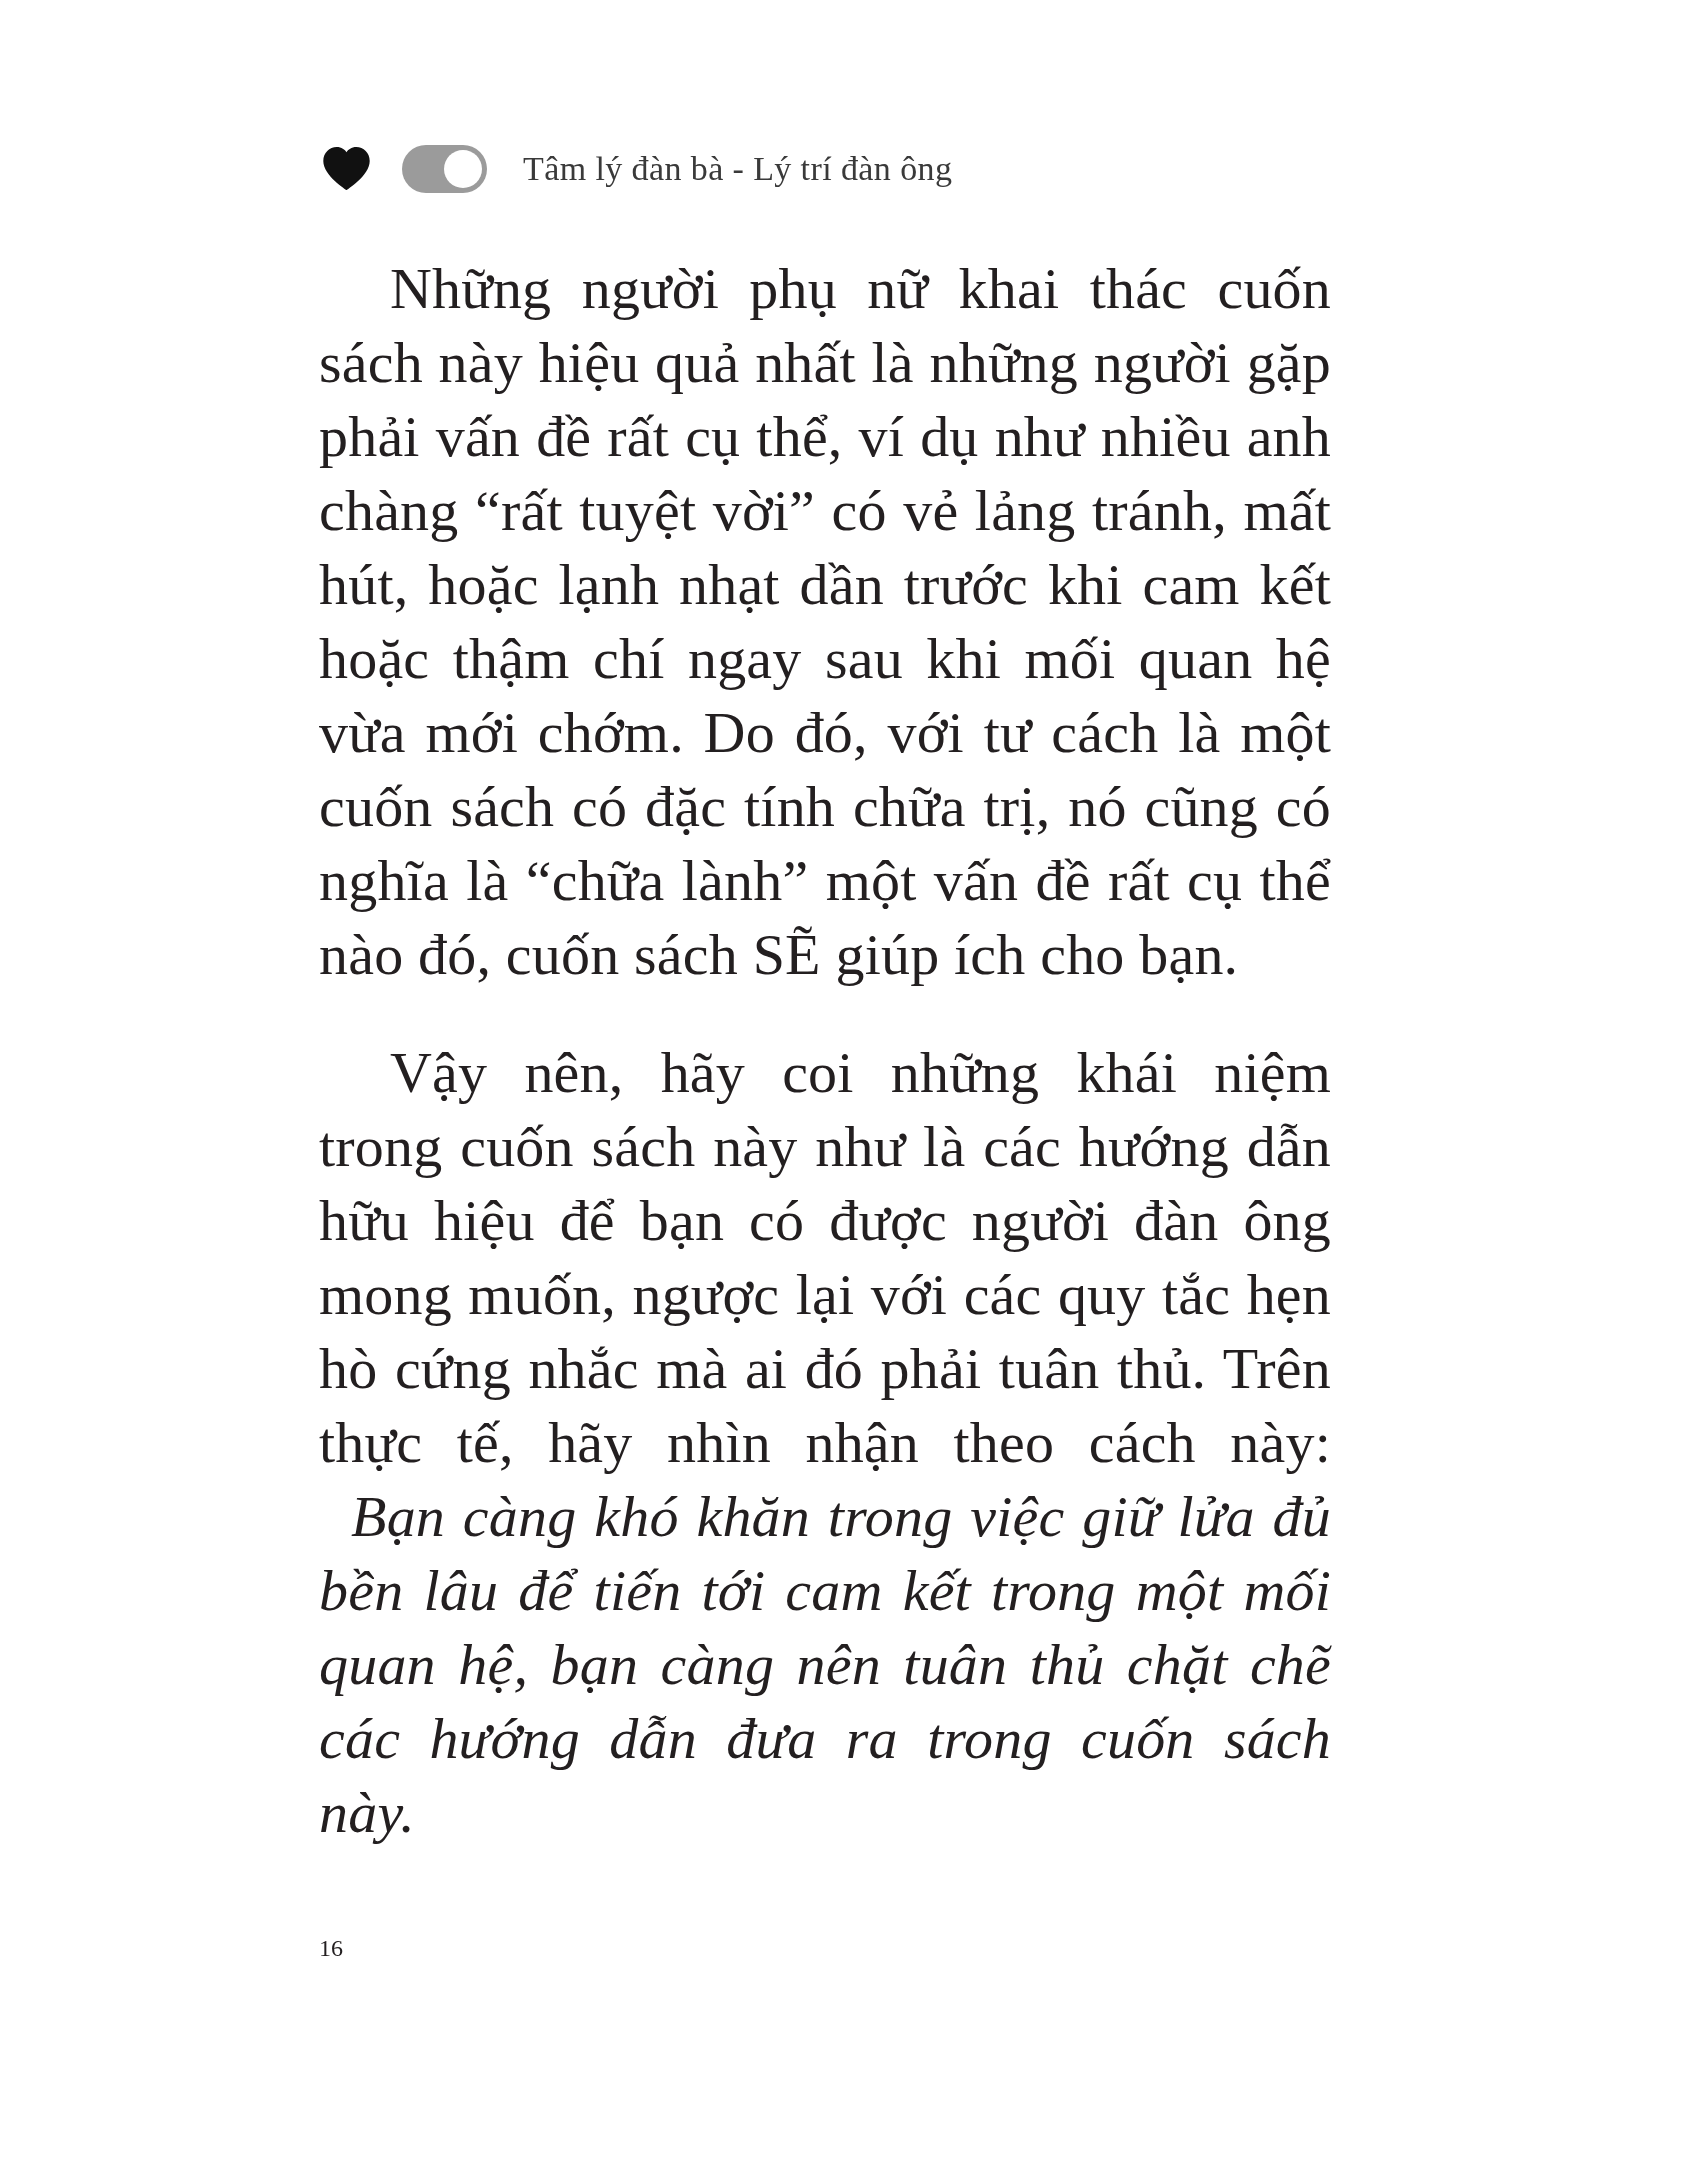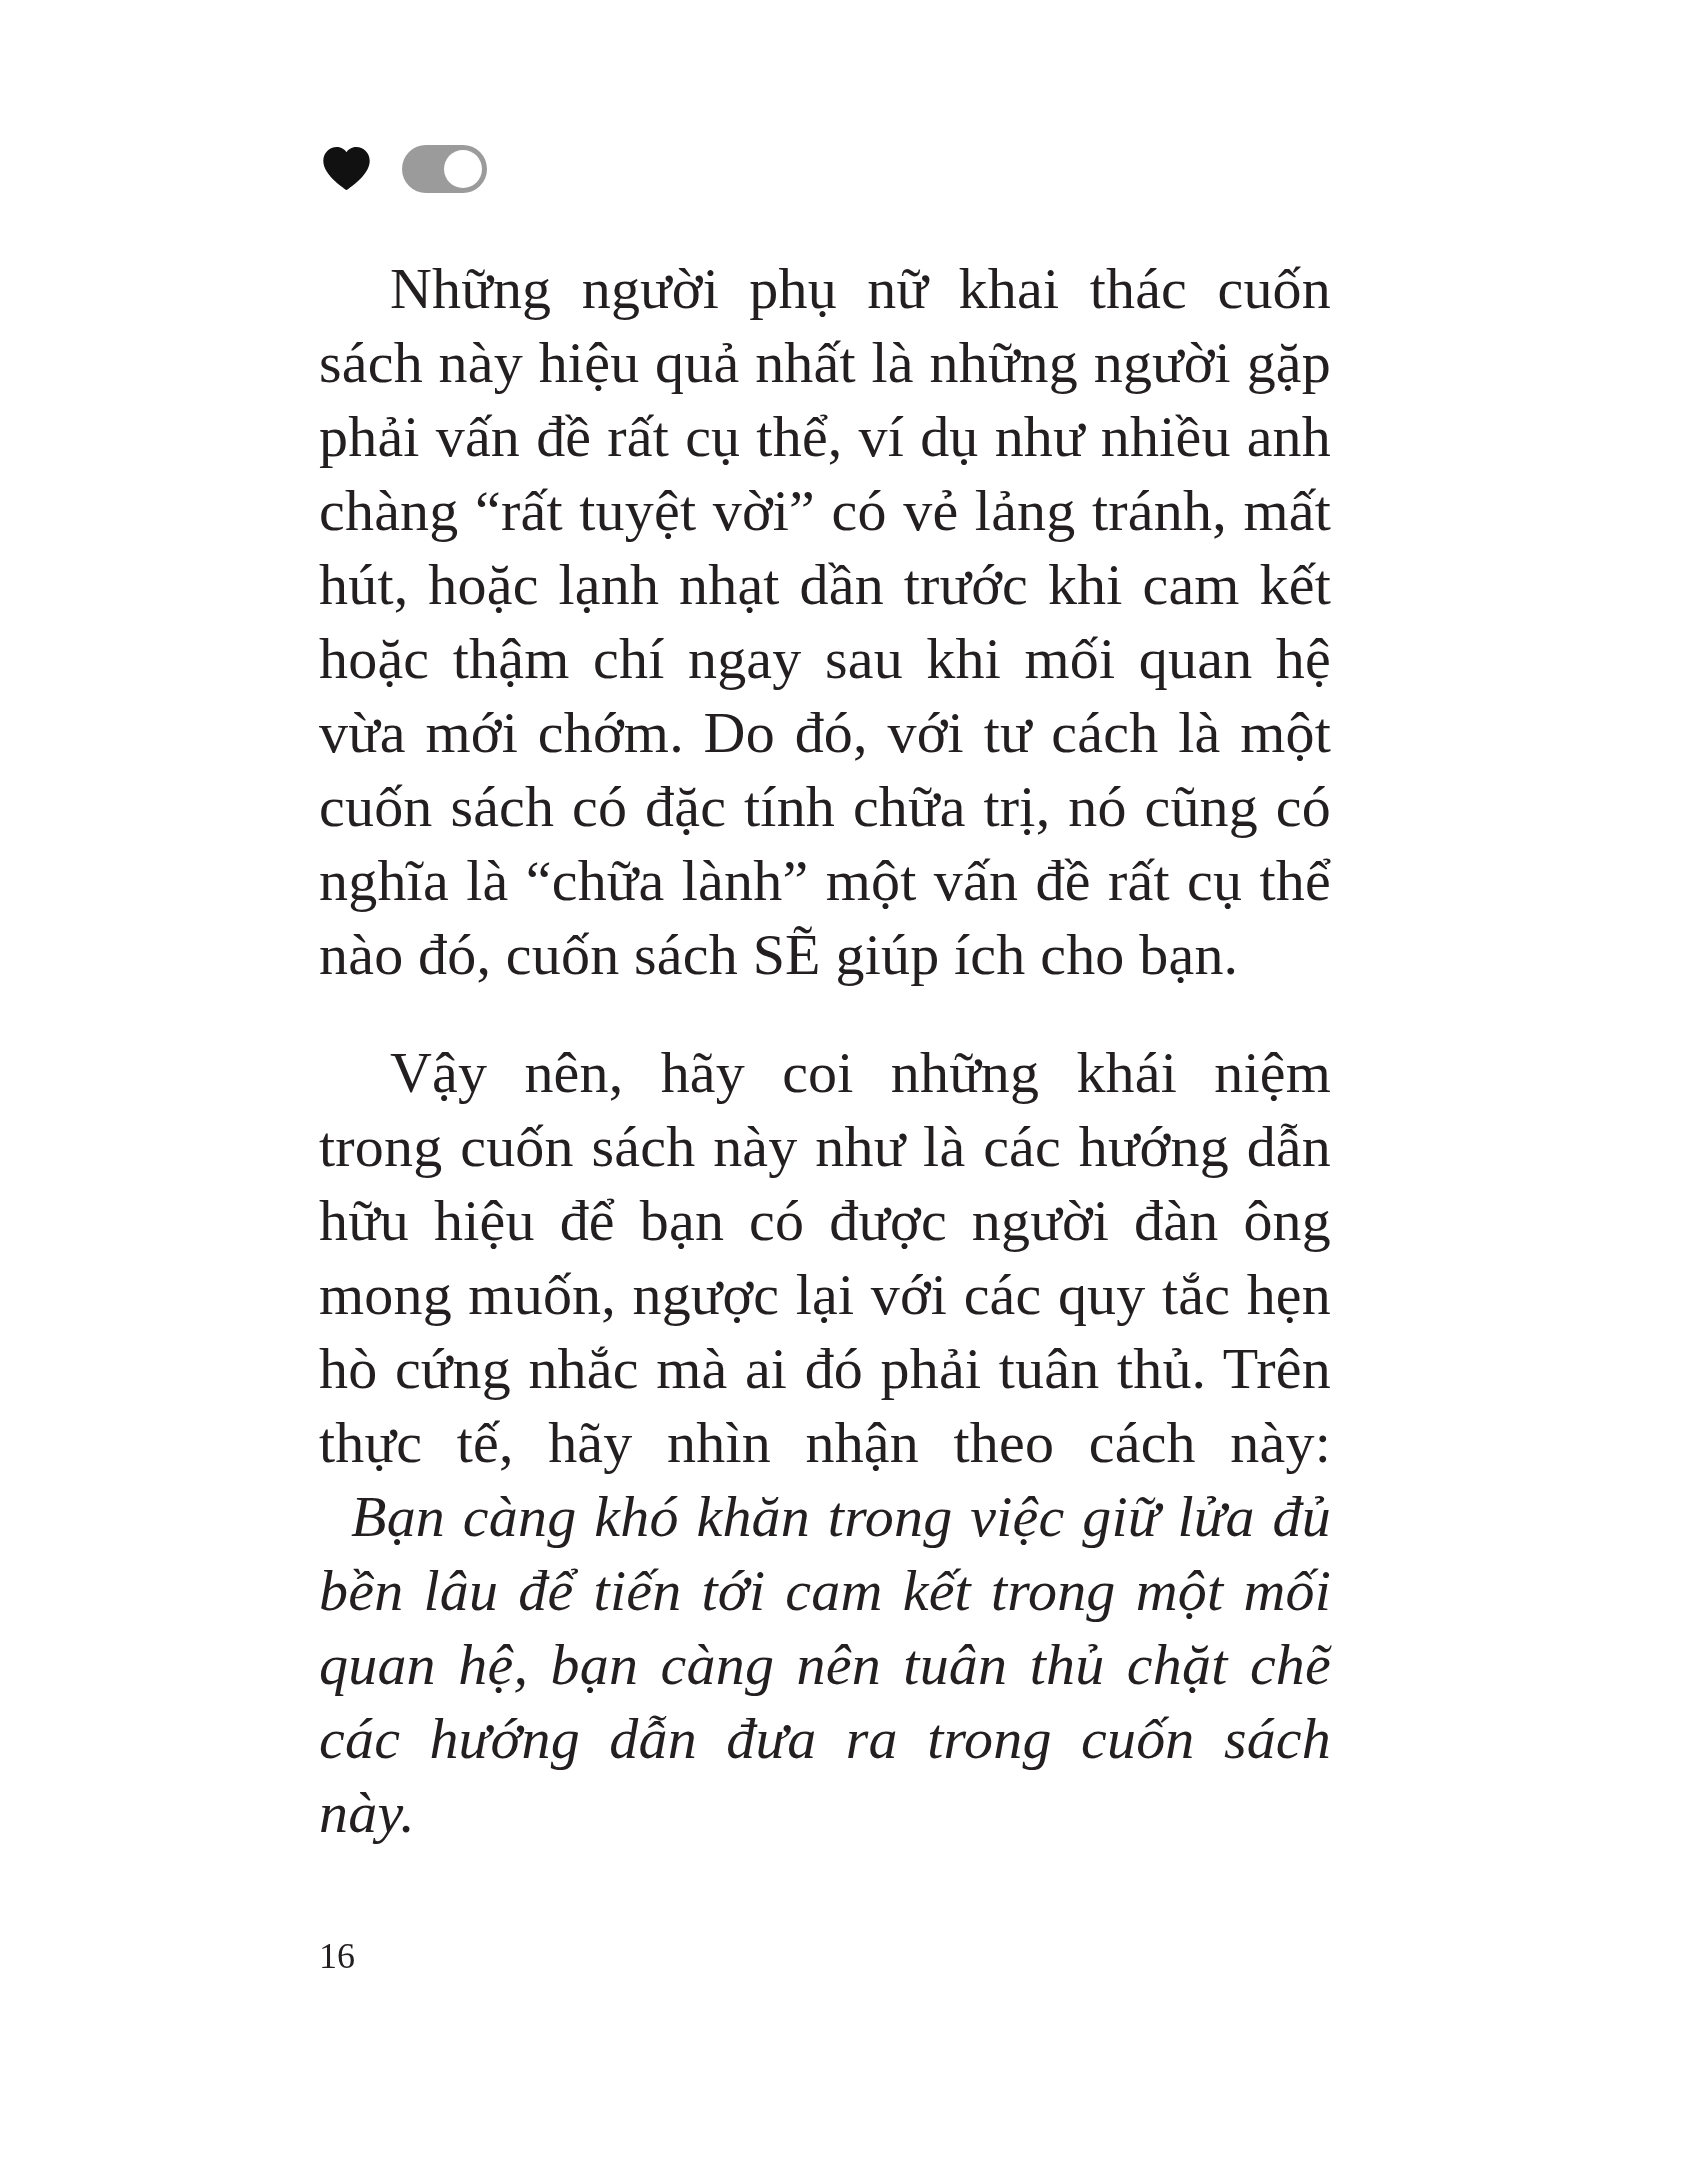--- a/index.html
+++ b/index.html
@@ -92,38 +92,39 @@
     font-style: italic;
     margin-left: 32px;
   }
 
   
   .folio {
     position: absolute;
     left: 319px;
     top: 1935px;
     font-family: "Liberation Serif", serif;
-    font-size: 36px;
+    font-size: 24px;
     color: #231f20;
   }
 </style>
 </head>
 <body>
 
 <div class="page">
 
   <div class="header">
     <span>
       <svg class="heart-icon" viewBox="0 0 32 32" xmlns="http://www.w3.org/2000/svg" aria-hidden="true">
         <path d="M16 28.5 C16 28.5 2.5 20.2 2.5 11.6 C2.5 6.9 6.1 3.5 10.3 3.5 C13.1 3.5 15.1 5.0 16 6.6 C16.9 5.0 18.9 3.5 21.7 3.5 C25.9 3.5 29.5 6.9 29.5 11.6 C29.5 20.2 16 28.5 16 28.5 Z" fill="#111111"></path>
       </svg>
     </span>
     <span class="toggle-icon">
       <span class="knob"></span>
     </span>
+    <span class="header-title">Tâm lý đàn bà - Lý trí đàn ông</span>
   </div>
 
   <div class="content">
     <p class="body-par"><span>Những người phụ nữ khai thác cuốn sách này hiệu quả nhất là những người gặp phải vấn đề rất cụ thể, ví dụ như nhiều anh chàng “rất tuyệt vời” có vẻ lảng tránh, mất hút, hoặc lạnh nhạt dần trước khi cam kết hoặc thậm chí ngay sau khi mối quan hệ vừa mới chớm. Do đó, với tư cách là một cuốn sách có đặc tính chữa trị, nó cũng có nghĩa là “chữa lành” một vấn đề rất cụ thể nào đó, cuốn sách SẼ giúp ích cho bạn.</span></p>
     <p class="body-par"><span>Vậy nên, hãy coi những khái niệm trong cuốn sách này như là các hướng dẫn hữu hiệu để bạn có được người đàn ông mong muốn, ngược lại với các quy tắc hẹn hò cứng nhắc mà ai đó phải tuân thủ. Trên thực tế, hãy nhìn nhận theo cách này: </span><span class="em">Bạn càng khó khăn trong việc giữ lửa đủ bền lâu để tiến tới cam kết trong một mối quan hệ, bạn càng nên tuân thủ chặt chẽ các hướng dẫn đưa ra trong cuốn sách này.</span></p>
   </div>
 
   <div class="folio">16</div>
 
 </div>

